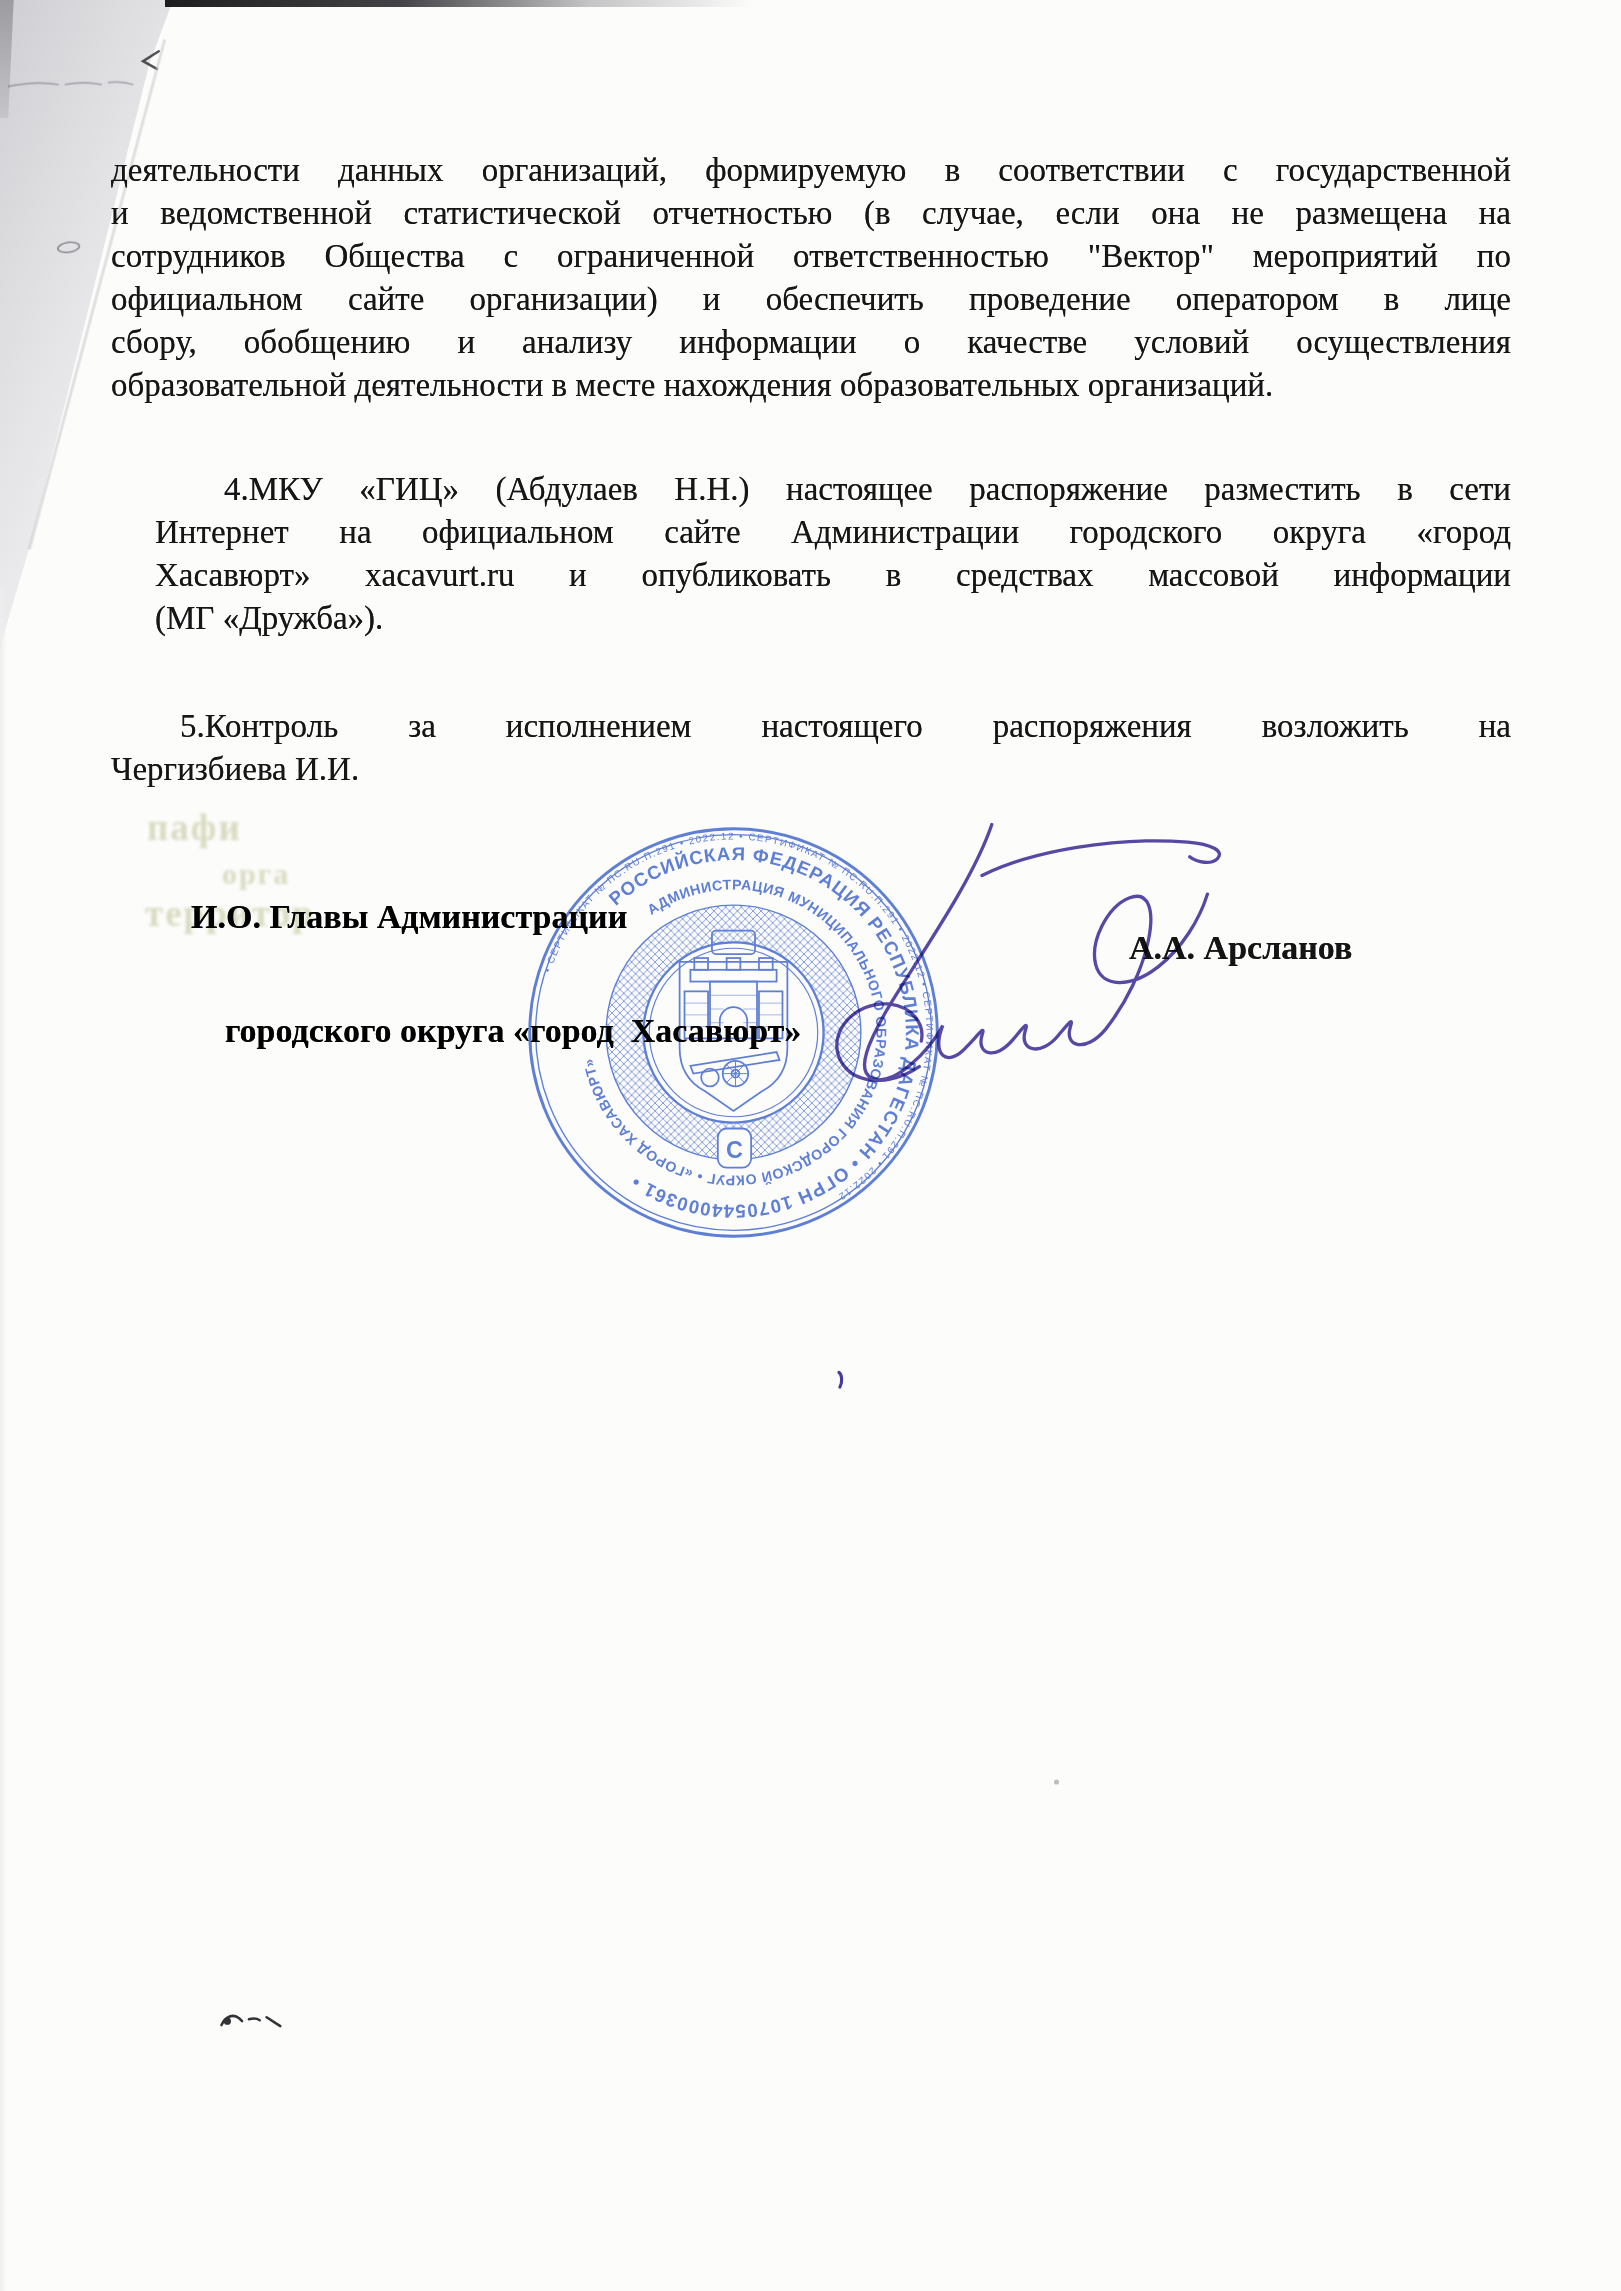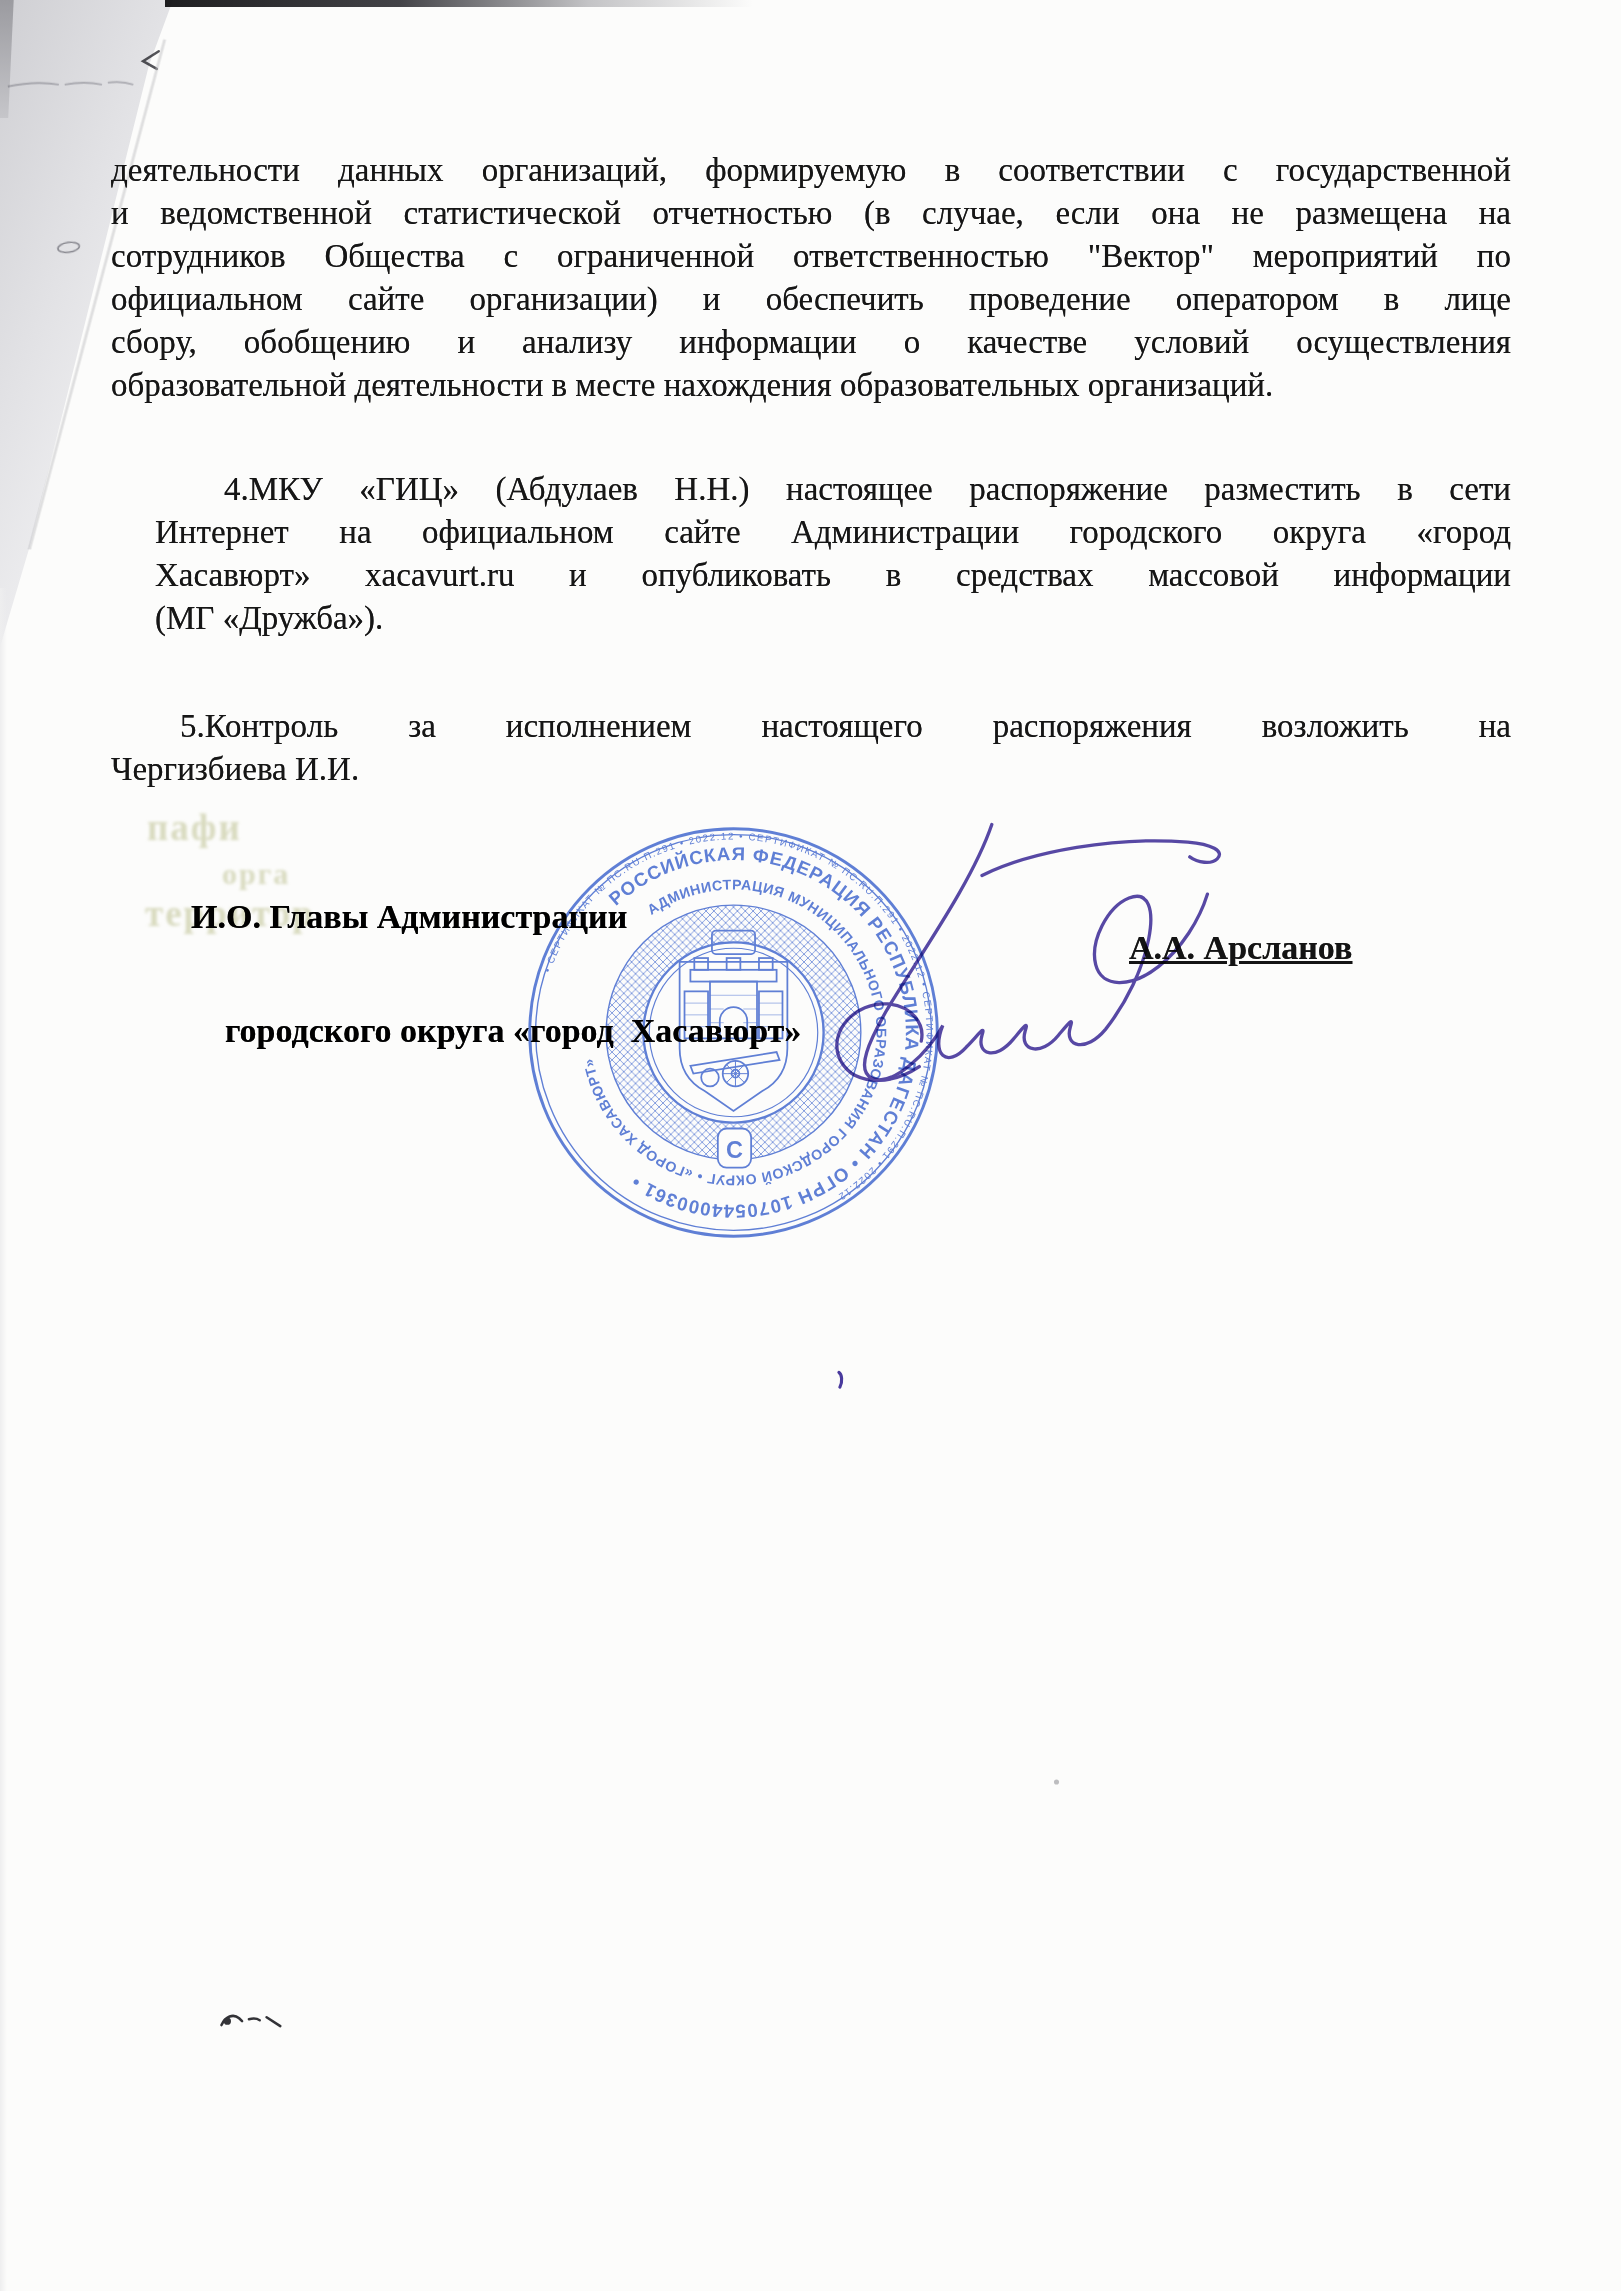--- a/index.html
+++ b/index.html
@@ -49,21 +49,20 @@
   .sig-title{
     position:absolute;left:191px;top:888px;width:676px;
     text-align:left;font-weight:bold;font-size:34px;line-height:57px;
     color:#000000;white-space:pre;z-index:1;
     text-shadow:0 0 0.5px rgba(0,0,0,.7);
   }
   .sig-name{
     position:absolute;left:1129px;top:929px;
     font-weight:bold;font-size:34px;color:#141414;white-space:pre;z-index:1;
     text-shadow:0 0 0.5px rgba(0,0,0,.7);
-    text-decoration:underline;
   }
 
   
   .ghost{
     position:absolute;color:rgba(146,152,74,.34);
     font-weight:bold;filter:blur(1.6px);z-index:0;letter-spacing:2px;
   }
   .ghost.g1{left:147px;top:806px;font-size:37px;}
   .ghost.g2{left:222px;top:857px;font-size:30px;}
   .ghost.g3{left:145px;top:892px;font-size:37px;}

